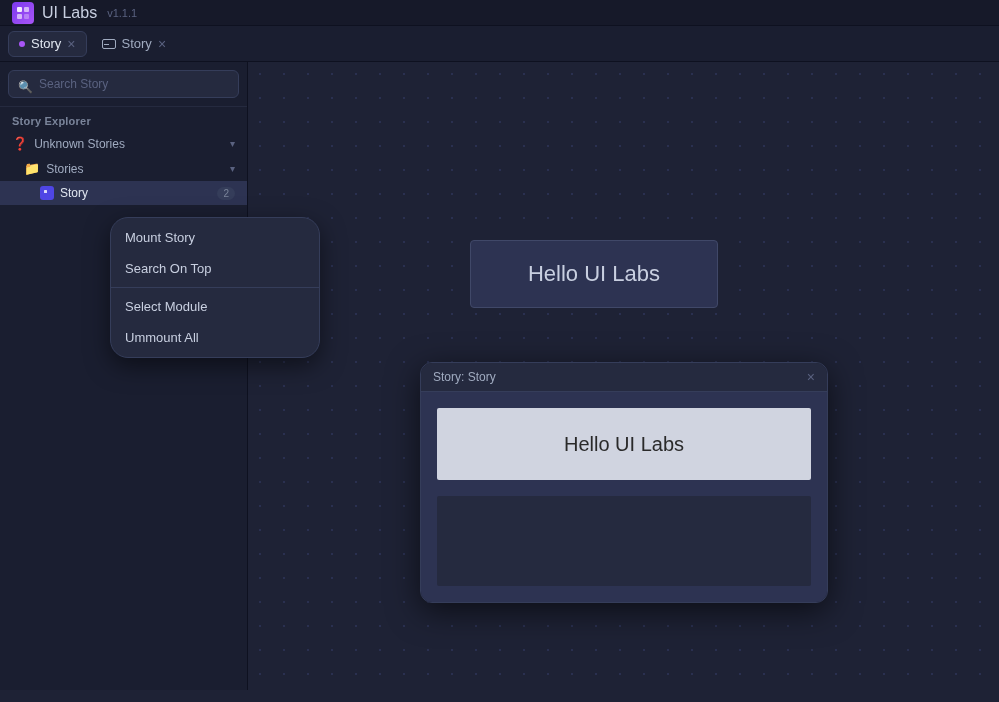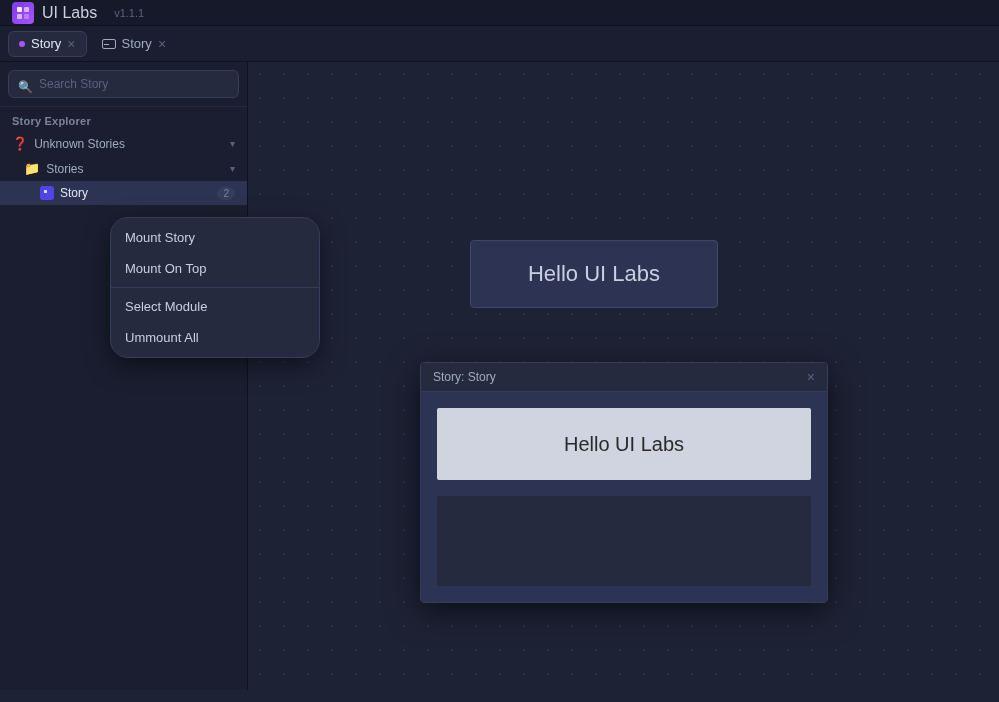--- a/index.html
+++ b/index.html
@@ -28,21 +28,21 @@
       background: linear-gradient(135deg, #7c3aed, #a855f7);
       border-radius: 4px;
       display: flex;
       align-items: center;
       justify-content: center;
       flex-shrink: 0;
     }
     #app-version {
       font-size: 11px;
       color: #5a6280;
-      margin-left: 9px;
+      margin-left: 2px;
     }
 
     
     #tabbar {
       background: #1a1e30;
       height: 36px;
       display: flex;
       align-items: center;
       padding: 0 8px;
       gap: 4px;
@@ -252,21 +252,21 @@
     }
 
     
     #widget-popup {
       position: absolute;
       left: 172px;
       top: 300px;
       width: 408px;
       background: #1a1e30;
       border: 1px solid #353d5a;
-      border-radius: 4px;
+      border-radius: 12px;
       overflow: hidden;
       box-shadow: 0 8px 32px rgba(0,0,0,0.6);
     }
     #widget-titlebar {
       background: #252a3f;
       padding: 6px 12px;
       display: flex;
       align-items: center;
       justify-content: space-between;
       border-bottom: 1px solid #353d5a;
@@ -363,21 +363,21 @@
             <rect x="0" y="0" width="8" height="8" rx="1" fill="#4f46e5"></rect>
             <rect x="1" y="1" width="3" height="3" rx="0.5" fill="white" opacity="0.8"></rect>
           </svg>
       </div>
       <span>Story</span>
       <span class="tree-badge">2</span>
     </div>
 
     <div id="context-menu">
       <div class="context-menu-item">Mount Story</div>
-      <div class="context-menu-item">Mount On Top</div>
+      <div class="context-menu-item">Search On Top</div>
       <div class="context-menu-divider"></div>
       <div class="context-menu-item">Select Module</div>
       <div class="context-menu-item">Ummount All</div>
     </div>
   </div>
 
   <div id="canvas">
 
     <div id="hello-box-main">
       <span>Hello UI Labs</span>

